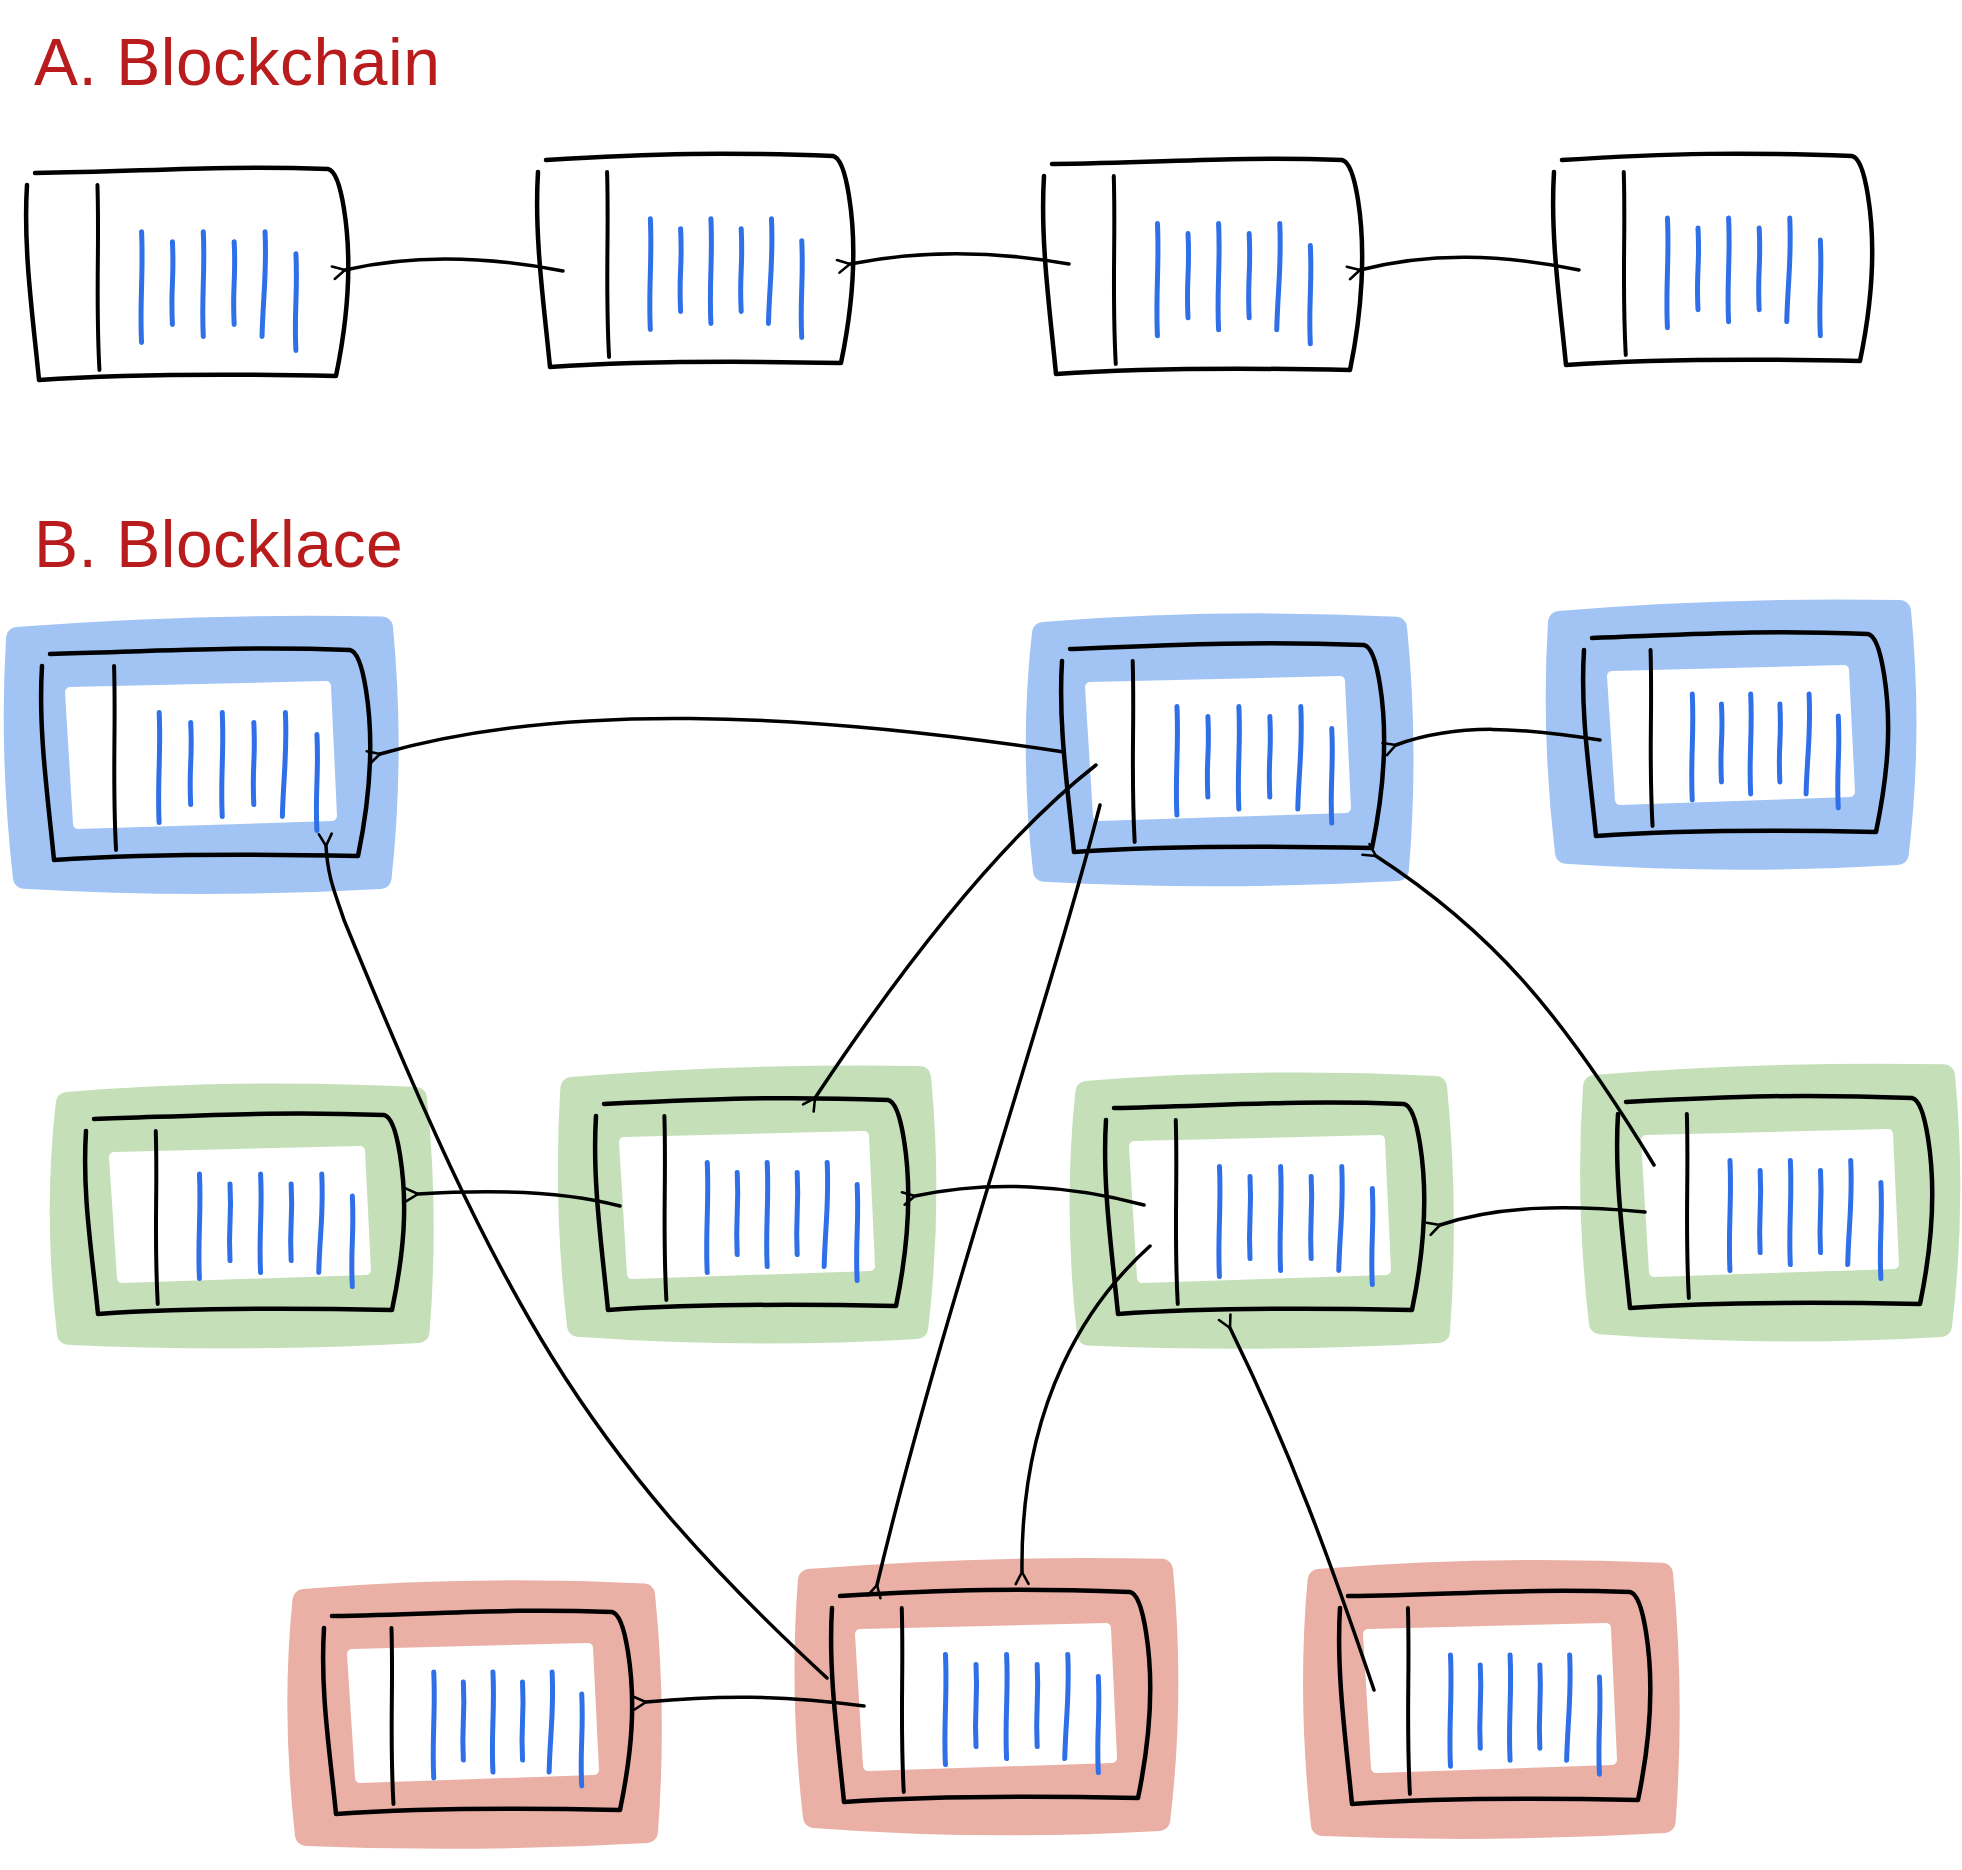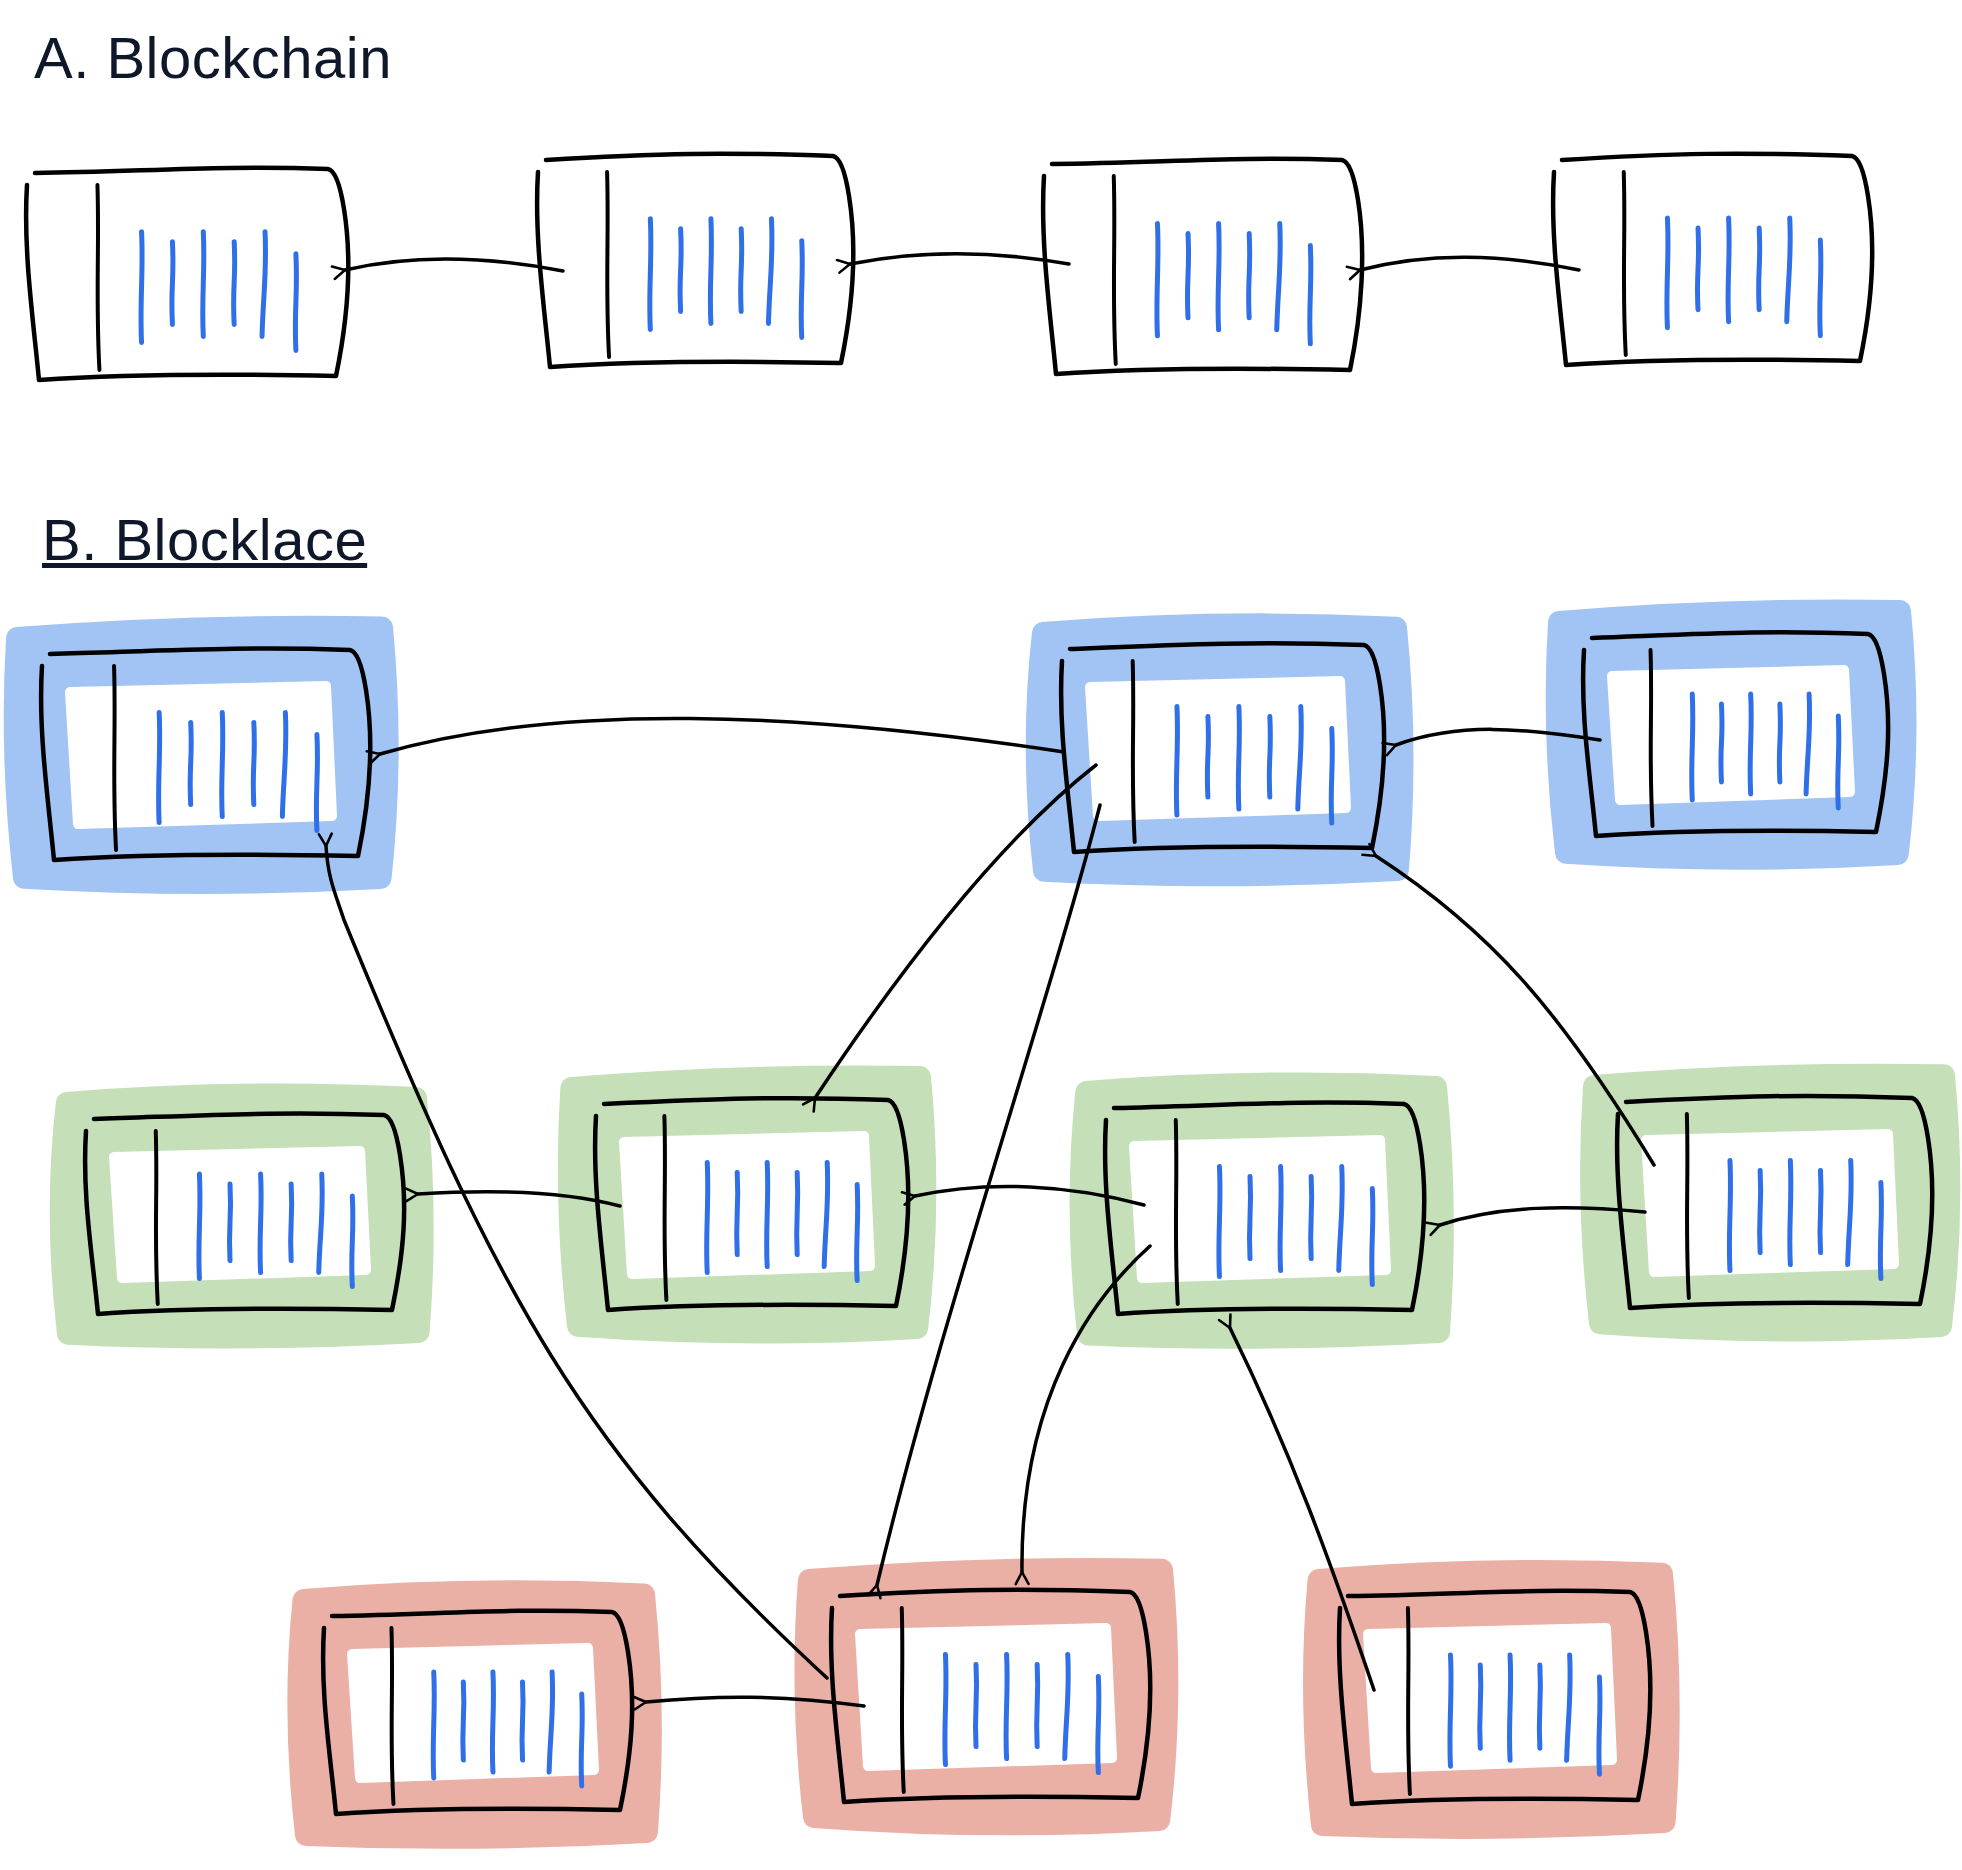--- a/index.html
+++ b/index.html
@@ -1,27 +1,27 @@
 <!DOCTYPE html>
 <html><head>
 <meta charset="utf-8">
 <style>
   html, body { margin:0; padding:0; background:#ffffff; }
   body { width:1962px; height:1870px; position:relative; overflow:hidden; }
   .section-title {
-    position:absolute; font-family:"Liberation Sans", sans-serif; font-size:58px;
-    color:#0f172a; letter-spacing:0.5px; white-space:nowrap;
+    position:absolute; font-family:"Liberation Sans", sans-serif; font-size:66px;
+    color:#b91c1c; letter-spacing:0.5px; white-space:nowrap;
   }
   #diagram { position:absolute; left:0; top:0; }
 </style>
 </head>
 <body>
 
 <div class="section-title" style="left:34px; top:24px;">A. Blockchain</div>
-<div class="section-title" style="left:42px; top:506px;text-decoration:underline;">B. Blocklace</div>
+<div class="section-title" style="left:34px; top:506px;">B. Blocklace</div>
 
 <svg id="diagram" width="1962" height="1870" viewBox="0 0 1962 1870">
   <defs>
     <marker id="arrowhead" viewBox="0 0 20 20" refX="3" refY="10" markerWidth="16" markerHeight="16" markerUnits="userSpaceOnUse" orient="auto-start-reverse">
       <path d="M18,2 L3,10 L18,18" fill="none" stroke="#000" stroke-width="3.2" stroke-linecap="round" stroke-linejoin="round"></path>
     </marker>
   </defs>
   <g id="edges-layer"></g>
   <g id="blocks-layer">
       <g>

